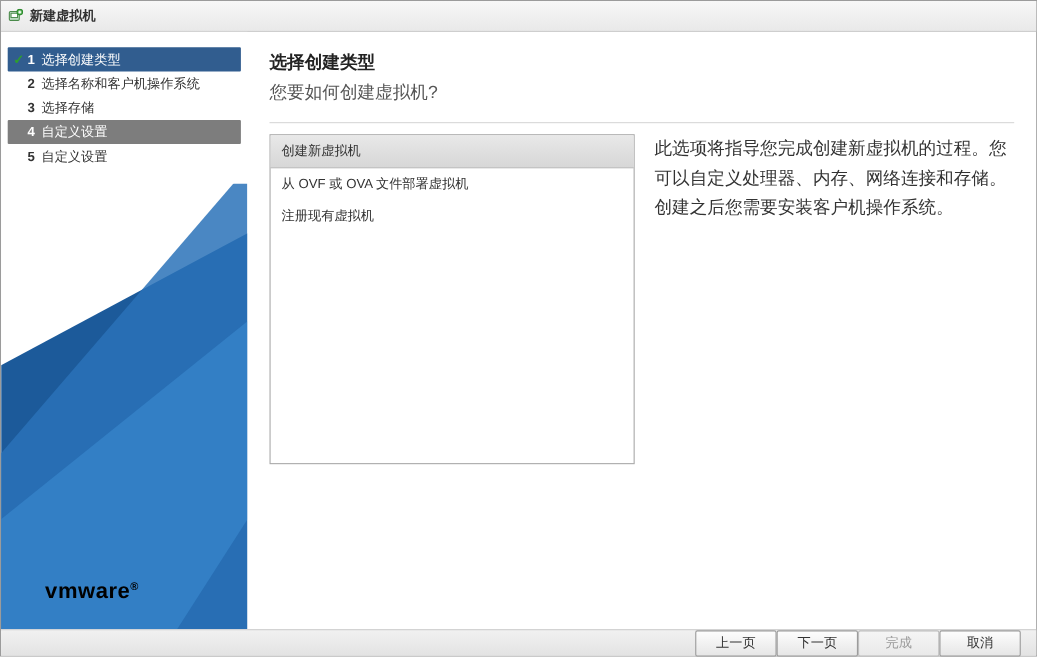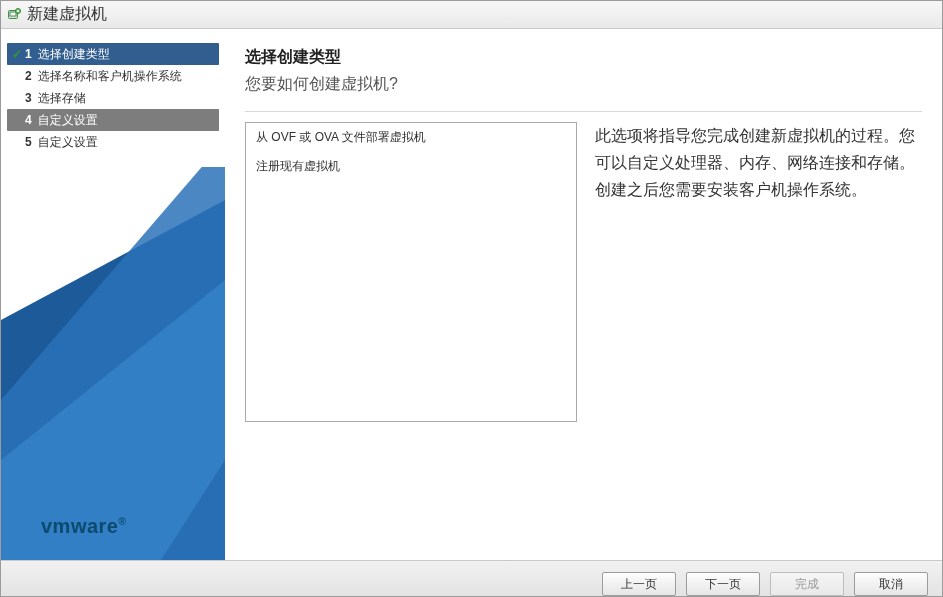--- a/index.html
+++ b/index.html
@@ -1,42 +1,42 @@
 <!DOCTYPE html>
 <html><head>
 <meta charset="utf-8">
 <style>
   * { box-sizing: border-box; margin: 0; padding: 0; }
   html, body { width: 943px; height: 597px; font-family: "Microsoft YaHei", Arial, sans-serif; font-size: 12px; color: #333; overflow: hidden; }
   .window { width: 943px; height: 597px; border: 1px solid #9b9b9b; background: #fff; display: flex; flex-direction: column; }
   .titlebar { height: 28px; background: linear-gradient(#f7f7f7, #e9e9e9); border-bottom: 1px solid #c9c9c9; display: flex; align-items: center; padding: 0 6px; gap: 6px; }
   .title-icon { width: 14px; height: 14px; display: inline-block; }
-  .title-text { font-size: 16px; color: #333; }
+  .title-text { font-size: 12px; color: #333; font-weight: bold; }
   .body { flex: 1; display: flex; min-height: 0; }
   .sidebar { width: 224px; background: #fff; position: relative; display: flex; flex-direction: column; }
   .steps { padding: 14px 6px 0 6px; }
   .step { display: flex; align-items: center; height: 22px; padding: 0 8px 0 18px; color: #333; font-size: 12px; position: relative; cursor: pointer; }
   .step .check { position: absolute; left: 4px; width: 12px; text-align: center; color: #2e9e2e; font-weight: bold; }
   .step.selected { background: #315d8f; color: #fff; border-radius: 1px; }
   .step.active { background: #7d7d7d; color: #fff; border-radius: 1px; }
   .step-num { margin-right: 6px; font-weight: bold; }
   .sidebar-art { flex: 1; margin-top: 14px; position: relative; overflow: hidden; }
   .sidebar-art svg { position: absolute; bottom: 0; left: 0; }
-  .logo { position: absolute; bottom: 22px; left: 40px; color: #0c4a6e; font-size: 20px; font-weight: bold; letter-spacing: 0.5px; }
+  .logo { position: absolute; bottom: 22px; left: 40px; color: #000000; font-size: 20px; font-weight: bold; letter-spacing: 0.5px; }
   .logo .reg { font-size: 10px; vertical-align: super; }
   .main { flex: 1; padding: 18px 20px 12px 20px; display: flex; flex-direction: column; min-width: 0; }
   .main h1 { font-size: 16px; font-weight: bold; color: #222; }
   .subtitle { margin-top: 6px; font-size: 16px; color: #555; }
   .divider { margin-top: 16px; border: none; border-top: 1px solid #d8d8d8; }
   .content { margin-top: 10px; flex: 1; display: flex; gap: 12px; min-height: 0; }
   .options { width: 332px; border: 1px solid #a9a9a9; background: #fff; height: 300px;}
   .option { padding: 6px 10px; cursor: pointer; border-bottom: none; }
   .option.selected { background: linear-gradient(#e8e8e8, #d7d7d7); border-bottom: 1px solid #b7b7b7; }
   .desc { flex: 1; padding: 0 6px; font-size: 16px; color: #333; line-height: 1.7; }
-  .footer { height: 36px; background: linear-gradient(#f1f1f1, #e3e3e3); border-top: 1px solid #c9c9c9; display: flex; align-items: flex-end; justify-content: flex-end; padding: 0 14px; gap: 10px; }
+  .footer { height: 24px; background: linear-gradient(#f1f1f1, #e3e3e3); border-top: 1px solid #c9c9c9; display: flex; align-items: center; justify-content: flex-end; padding: 0 14px; }
   .btn { min-width: 74px; height: 24px; background: linear-gradient(#fdfdfd, #e6e6e6); border: 1px solid #9c9c9c; border-radius: 2px; font-size: 12px; color: #333; cursor: pointer; padding: 0 10px; }
   .btn:disabled { color: #999; background: linear-gradient(#f5f5f5, #e9e9e9); border-color: #bdbdbd; cursor: default; }
 </style>
 </head>
 <body>
 
 <div class="window">
   <div class="titlebar">
     <span class="title-icon">
       <svg width="14" height="14" viewBox="0 0 14 14">
@@ -83,20 +83,23 @@
         <div class="logo"><span>vmware</span><span class="reg">®</span></div>
       </div>
     </div>
 
     <div class="main">
       <h1>选择创建类型</h1>
       <div class="subtitle">您要如何创建虚拟机?</div>
       <hr class="divider">
       <div class="content">
         <div class="options">
+          <div class="option selected">
+            <span>创建新虚拟机</span>
+          </div>
           <div class="option">
             <span>从 OVF 或 OVA 文件部署虚拟机</span>
           </div>
           <div class="option">
             <span>注册现有虚拟机</span>
           </div>
         </div>
         <div class="desc">此选项将指导您完成创建新虚拟机的过程。您可以自定义处理器、内存、网络连接和存储。创建之后您需要安装客户机操作系统。</div>
       </div>
     </div>

